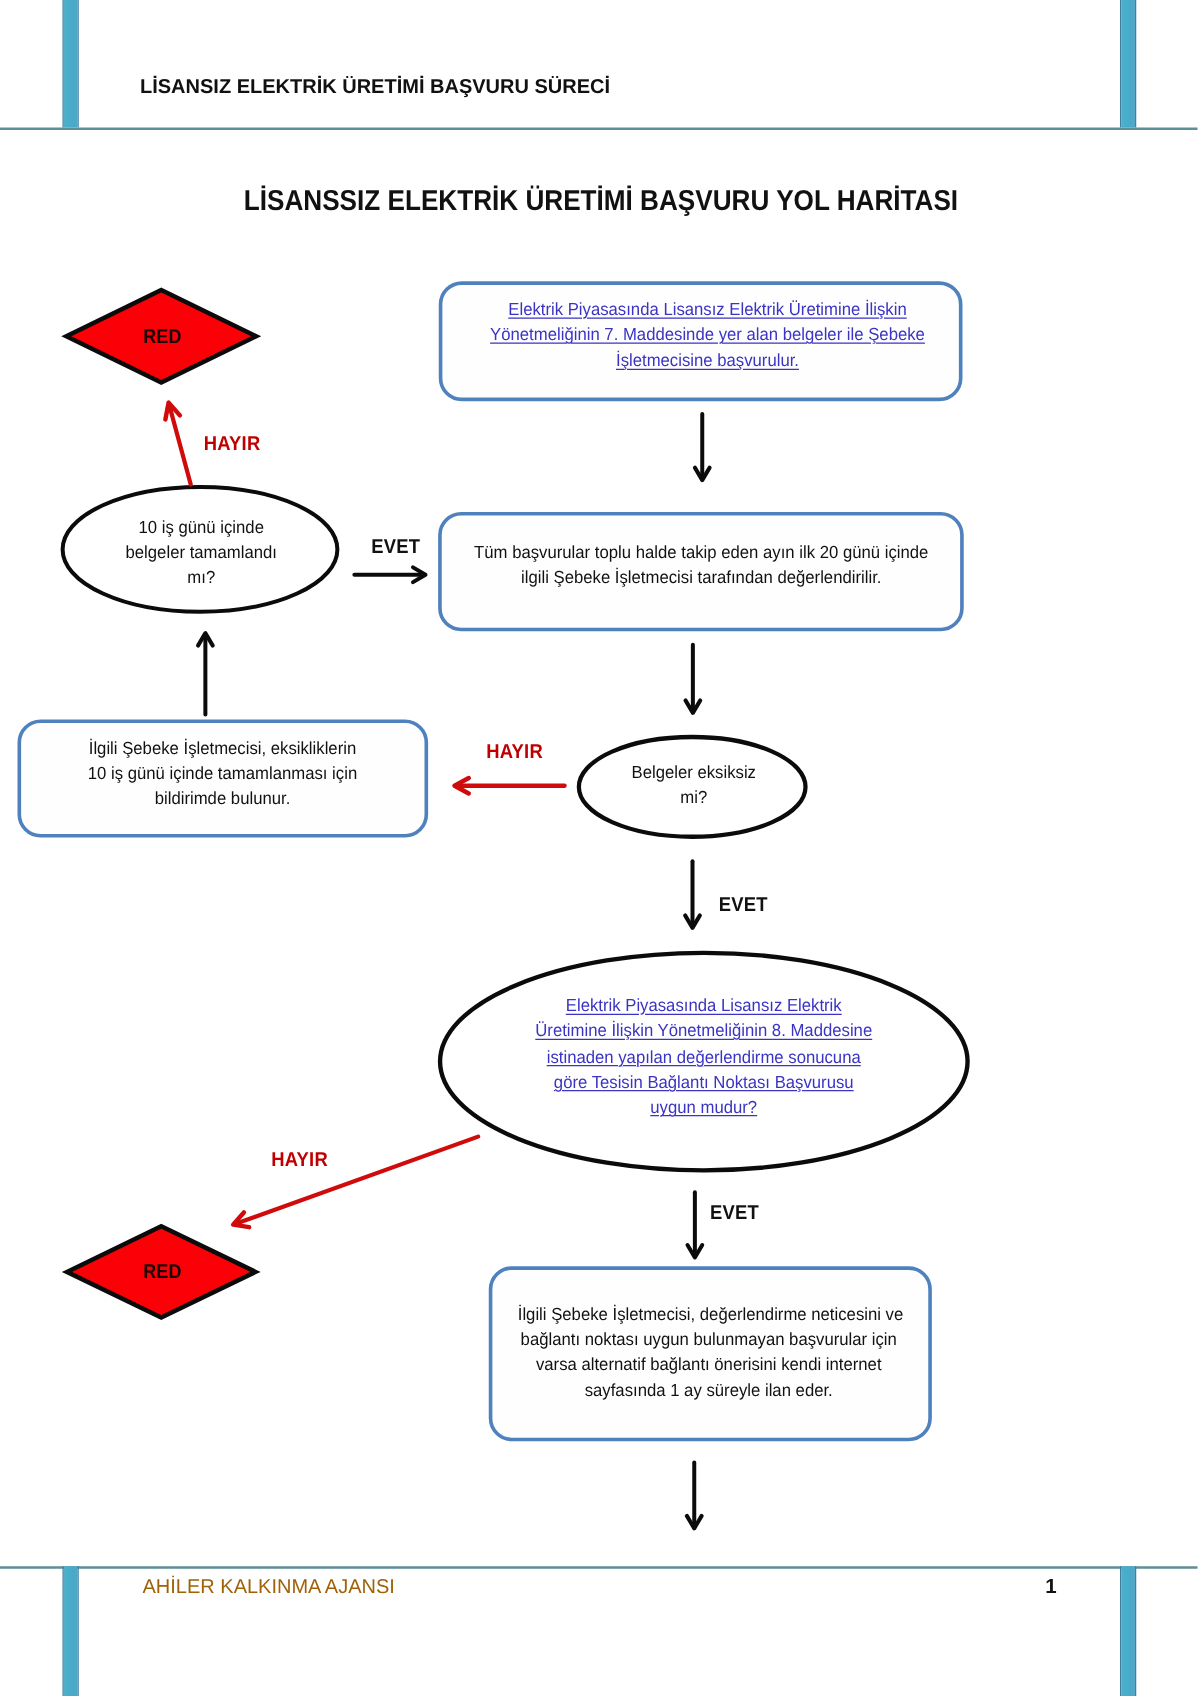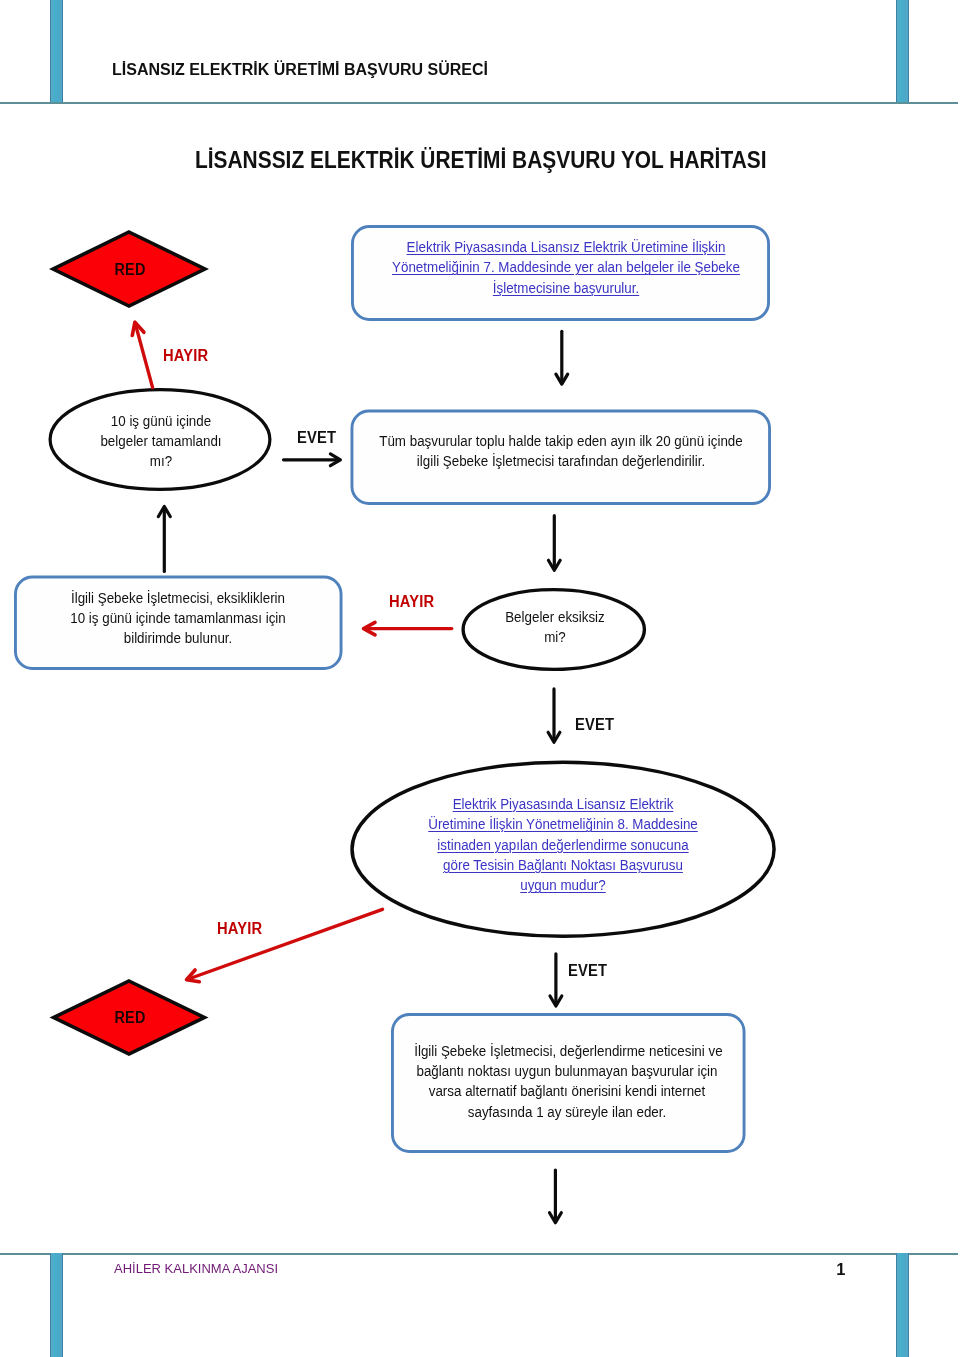--- a/index.html
+++ b/index.html
@@ -11,21 +11,21 @@
 
   
   .accent-bar{position:absolute;background:linear-gradient(to right,#58ACC4 0%,#45AFCB 35%,#4BA8C8 70%,#54A7C6 100%);border-left:1px solid #3D7FA6;
                border-right:1px solid #3D7FA6;box-sizing:border-box;}
   .rule{position:absolute;background:#5C8F96;}
 
   .hdr-title{position:absolute;font-size:16px;font-weight:bold;color:#111111;
              white-space:nowrap;transform:translateZ(0);}
   .doc-title{position:absolute;font-size:23px;font-weight:bold;color:#111111;
              white-space:nowrap;transform:scaleX(0.909) translateZ(0);transform-origin:left top;}
-  .ftr-org{position:absolute;font-size:13px;color:#701a75;white-space:nowrap;
+  .ftr-org{position:absolute;font-size:16px;color:#a16207;white-space:nowrap;
            transform:translateZ(0);}
   .ftr-page{position:absolute;font-size:16.4px;font-weight:bold;color:#111111;
             transform:translateZ(0);}
 
   
   svg.layer{position:absolute;left:0;top:0;width:960px;height:1357px;overflow:visible;}
 
   .node-text{position:absolute;box-sizing:border-box;text-align:center;color:#111111;
              transform:translateZ(0);}
   .node-text span{display:block;white-space:nowrap;}

